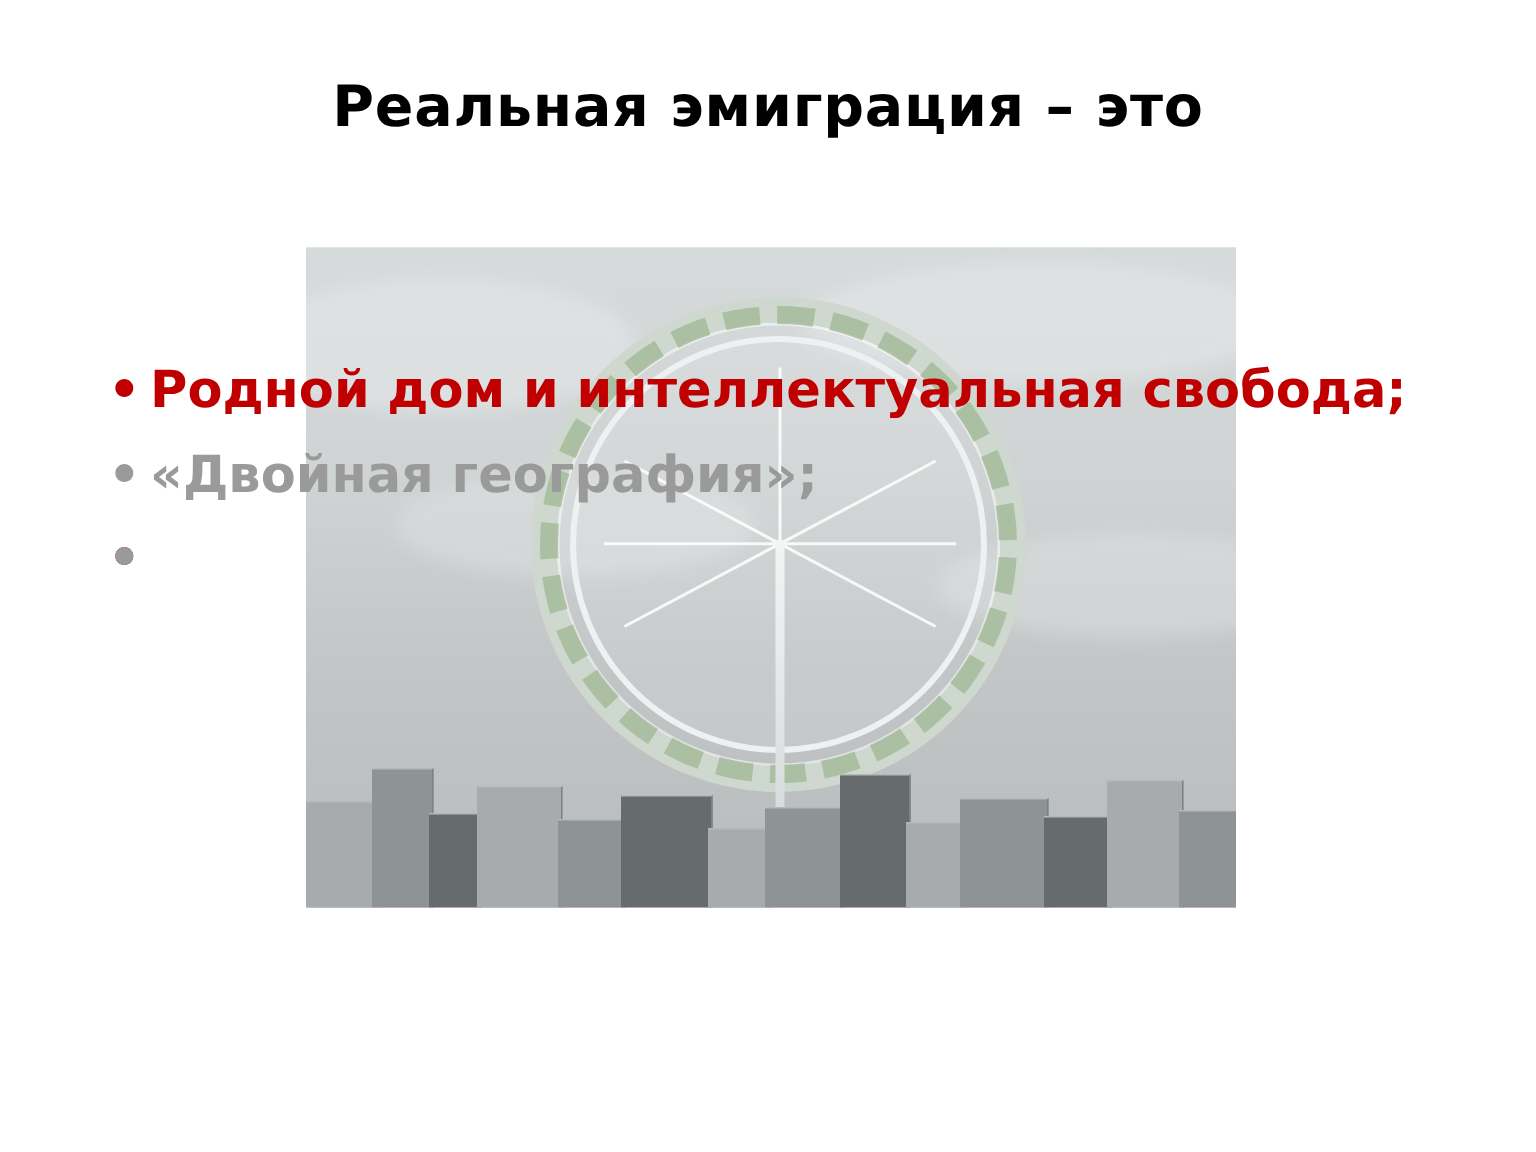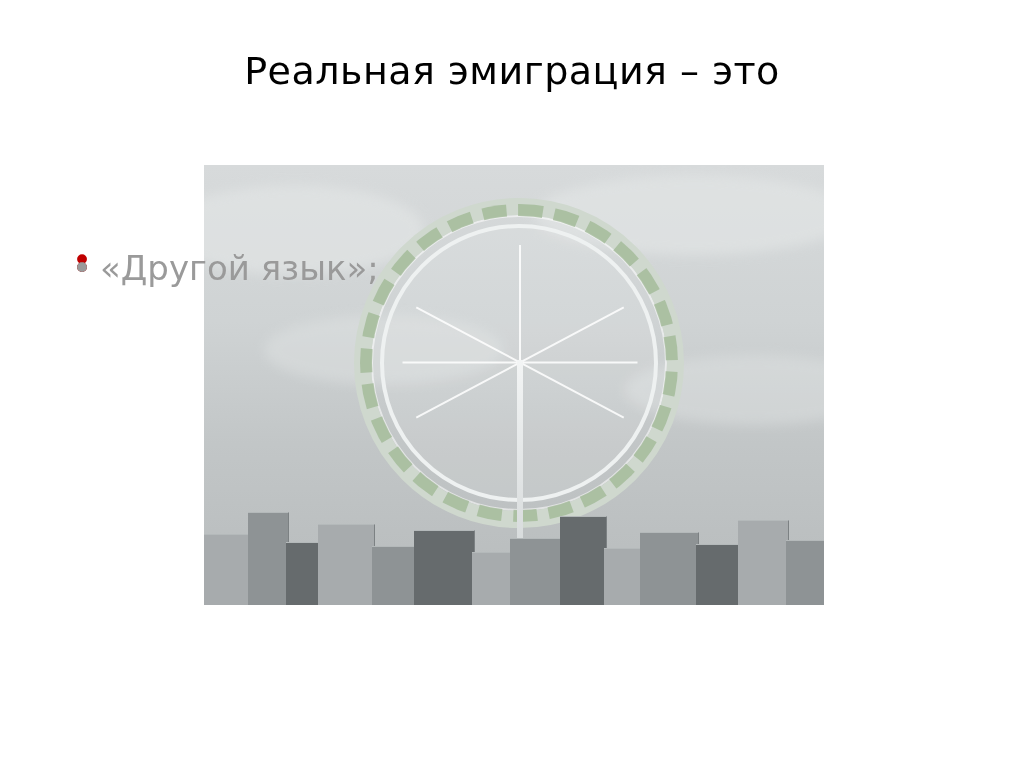--- a/index.html
+++ b/index.html
@@ -14,20 +14,21 @@
     font-family: "DejaVu Sans", sans-serif;
     position: relative;
   }
 
   .slide {
     position: absolute;
     left: 0; top: 0;
     width: 992px;
     height: 768px;
     background: #ffffff;
+    font-weight: bold;
   }
 
   
   .slide-title {
     position: absolute;
     left: 0;
     top: 48px;
     width: 1024px;
     text-align: center;
     font-size: 38px;
@@ -198,29 +199,30 @@
     <div class="bld" style="left:436px;width:58px; height:72px;"></div>
     <div class="bld dark" style="left:492px;width:44px; height:60px;"></div>
     <div class="bld light" style="left:534px;width:50px; height:84px;"></div>
     <div class="bld" style="left:582px;width:40px; height:64px;"></div>
   </div>
 
   <div class="bullets">
 
     <div class="bullet b1 c-red">
       <span class="dot">•</span>
+      <span>Родной дом и интеллектуальная свобода;</span>
     </div>
 
     <div class="bullet b2 c-gray">
       <span class="dot">•</span>
+      <span>«Двойная география»;</span>
     </div>
 
     <div class="bullet b3 c-red">
       <span class="dot">•</span>
     </div>
 
     <div class="bullet b4 c-gray">
       <span class="dot">•</span>
-      <span>«Другой язык»;</span>
     </div>
 
   </div>
 </div>
 
 </body></html>

